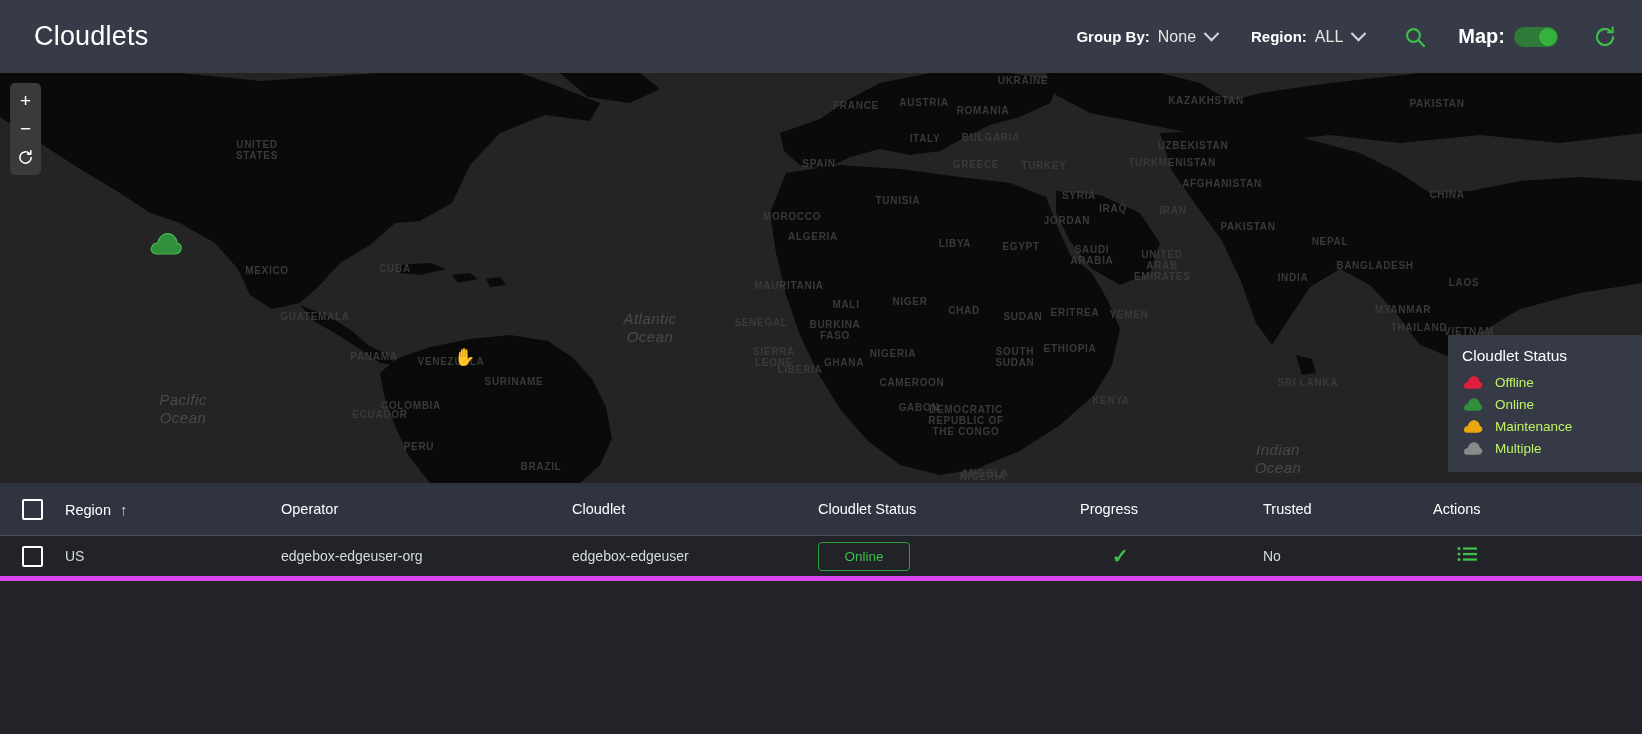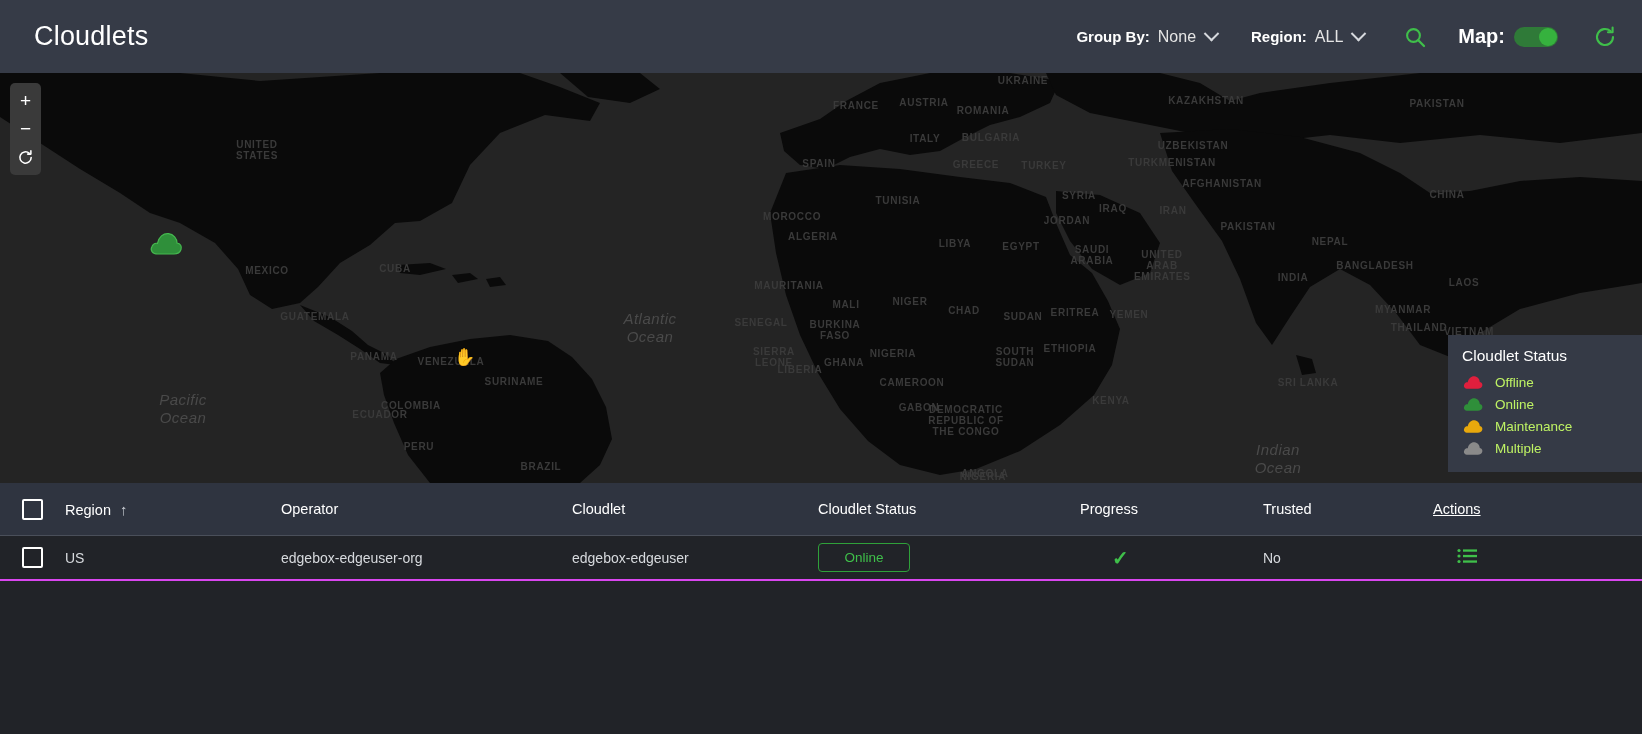--- a/index.html
+++ b/index.html
@@ -89,30 +89,30 @@
   .legend-row span { color: #bef264; font-size: 13.5px; }
 
   
   .table { position: absolute; left: 0; top: 483px; width: 1642px; }
   .thead {
     display: flex; align-items: center; height: 53px;
     background: #2f3440; border-bottom: 1px solid #4a4f5a;
   }
   .trow {
     display: flex; align-items: center; height: 45px;
-    background: #212328; border-bottom: 2px solid #d946ef;
+    background: #212328; border-bottom: 5px solid #d946ef;
   }
   .c-check { width: 65px; display: flex; justify-content: center; }
   .c-region { width: 216px; }
   .c-operator { width: 291px; }
   .c-cloudlet { width: 246px; }
   .c-status { width: 262px; }
   .c-progress { width: 183px; }
   .c-trusted { width: 170px; }
-  .c-actions { flex: 1; text-decoration: underline; }
+  .c-actions { flex: 1; }
   .thead .col { color: #ffffff; font-size: 14.5px; }
   .trow .col { color: #d7dade; font-size: 14px; }
   .cbox {
     width: 21px; height: 21px; border: 2px solid #ffffff; border-radius: 2px;
     cursor: pointer; background: transparent;
   }
   .sort-arrow { display: inline-block; margin-left: 9px; color: #c8ccd2; font-size: 15px; }
   .badge {
     display: inline-block; border: 1px solid #2fa13a; border-radius: 4px;
     color: #3fbf4a; font-size: 13.5px; padding: 6px 0; width: 92px;

